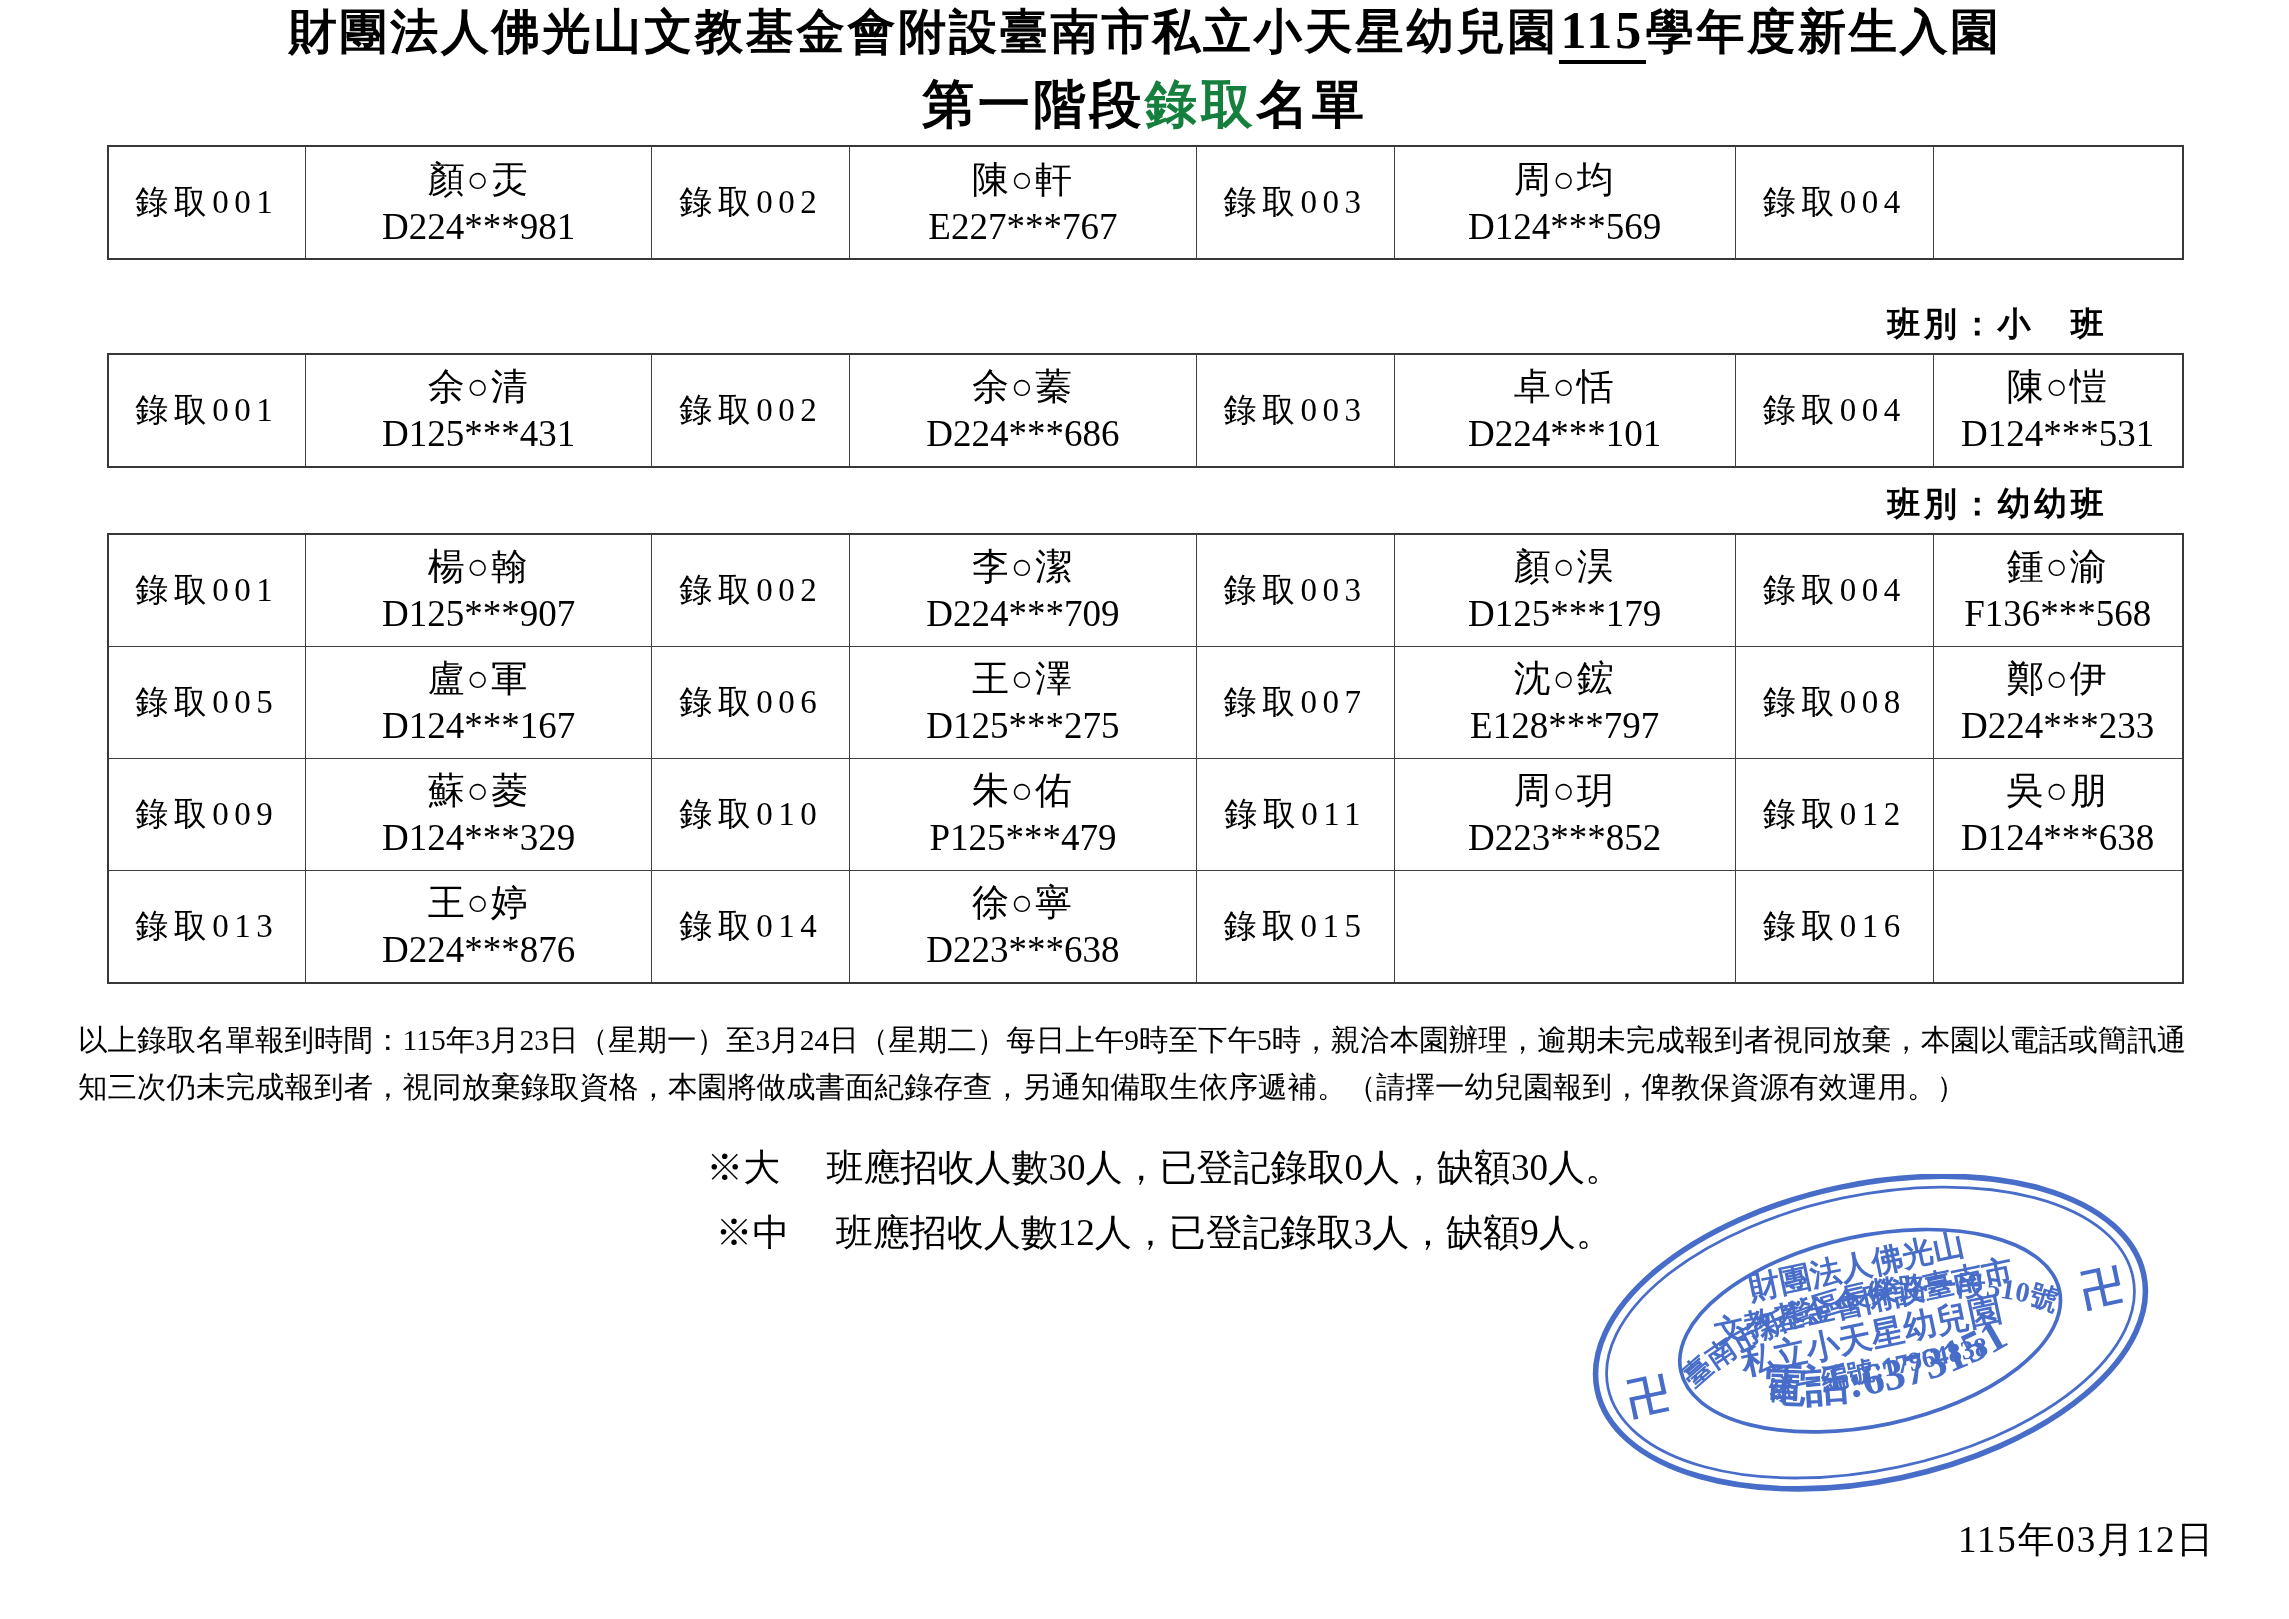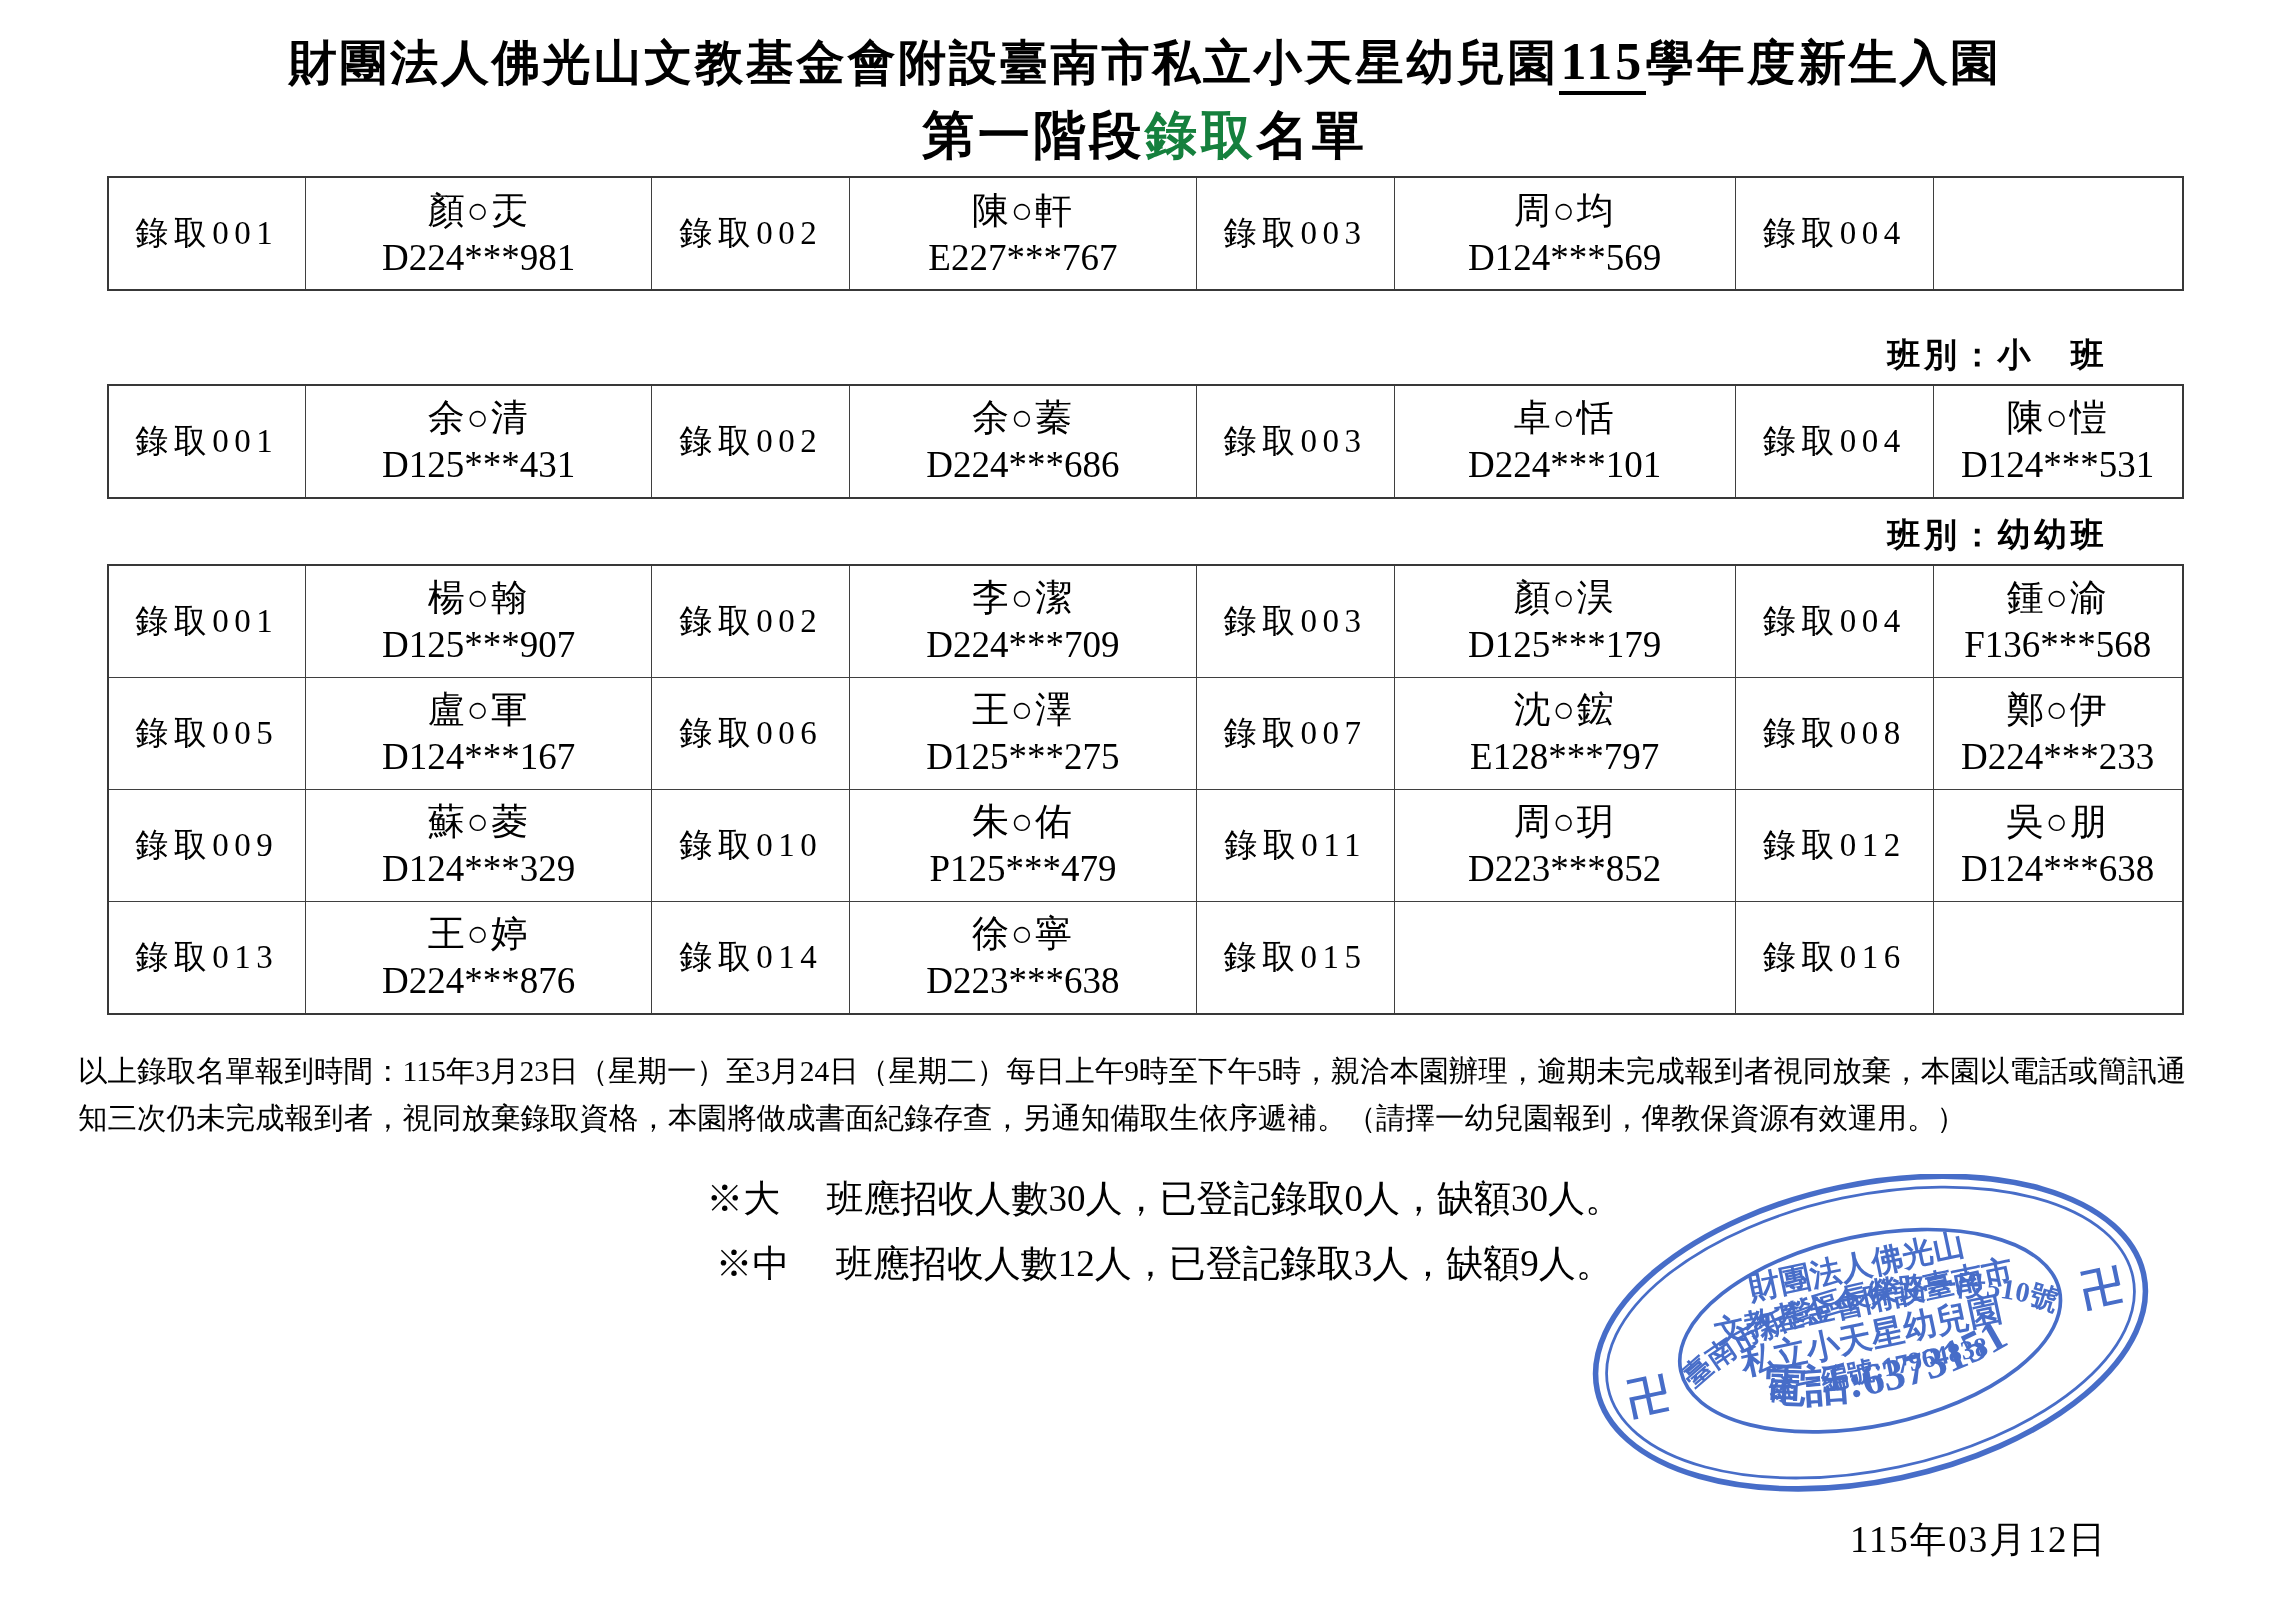--- a/index.html
+++ b/index.html
@@ -5,21 +5,21 @@
   html,body{margin:0;padding:0;background:#ffffff;}
   .page{
     position:relative;
     width:2290px;height:1620px;
     background:#ffffff;
     font-family:"Liberation Serif","DejaVu Serif",serif;
     color:#000;
     overflow:hidden;
   }
   .title{
-    margin:0;padding-top:31px;
+    margin:0;
     text-align:center;
     font-size:48px;font-weight:700;
     letter-spacing:2.8px;
   }
   .title .year{
     border-bottom:4.6px solid #000;
     padding:0 1.8px 0.9px 1.8px;
     font-size:52px;
   }
   .subtitle{
@@ -85,21 +85,21 @@
     line-height:65px;
     font-weight:500;
   }
   .stamp{
     position:absolute;
     left:1580px;top:1174px;
     opacity:.93;
   }
   .issue-date{
     position:absolute;
-    left:1850px;top:1515px;
+    left:1958px;top:1515px;
     font-size:37px;
     letter-spacing:1.8px;
   }
 </style>
 </head>
 <body>
 
 <div class="page">
 
   <h1 class="title"><span>財團法人佛光山文教基金會附設臺南市私立小天星幼兒園</span><span class="year">115</span><span>學年度新生入園</span></h1>

